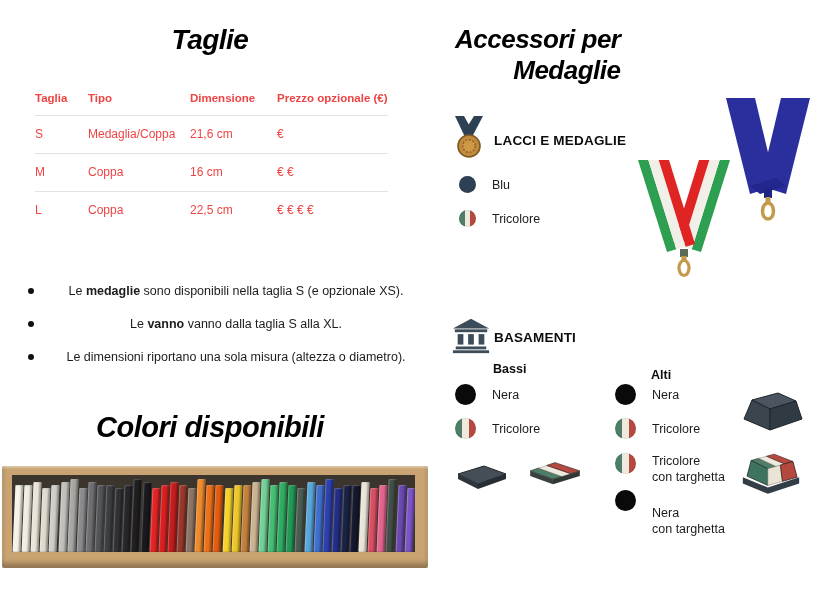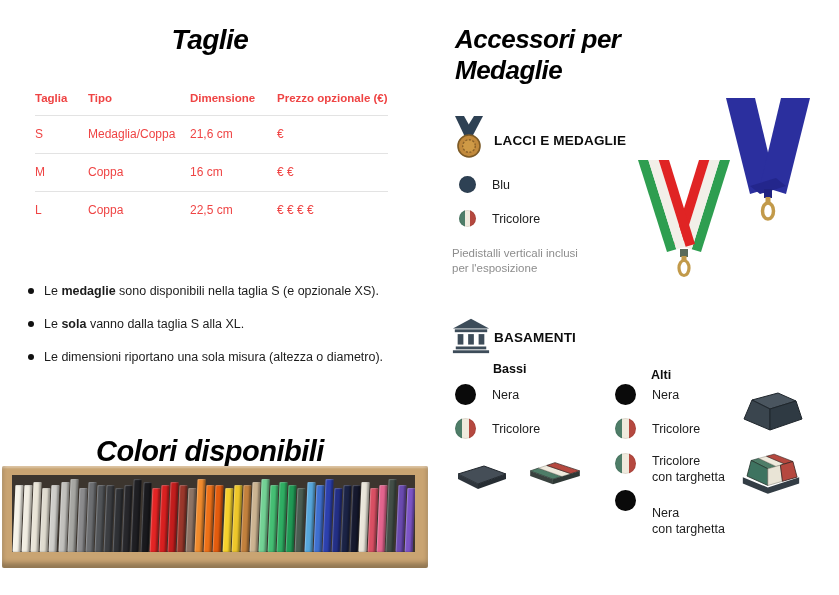--- a/index.html
+++ b/index.html
@@ -1,34 +1,34 @@
 <!DOCTYPE html>
 <html style="--navy: #2e4154; --tri-green: #4e7d68; --tri-white: #efeadd; --tri-red: #b5483f; --ribbon-blue: #2b2f9e; --ribbon-green: #2e9e50; --ribbon-white: #f2efe8; --ribbon-red: #e02424; --gold: #c29a4a; --cardboard: #c9a472; --base-dark: #424d57; --note-gray: #8d8d8d; --divider: #e3e3e3;"><head>
 <meta charset="utf-8">
 <style>
   html,body{margin:0;padding:0;background:#fff;}
   .page{position:relative;width:839px;height:595px;background:#fff;overflow:hidden;
         font-family:"Liberation Sans",sans-serif;color:#1c1c1c;}
   .abs{position:absolute;}
 
   
-  .big-title{font-weight:bold;font-style:italic;letter-spacing:-0.5px;color:#000;}
+  .big-title{font-weight:bold;font-style:italic;letter-spacing:-0.5px;color:#000;text-align:right;}
   .t-taglie{left:0;top:24px;width:420px;text-align:center;font-size:28px;}
-  .t-colori{left:0;top:411px;width:420px;text-align:center;font-size:29px;margin-top:24px;}
+  .t-colori{left:0;top:411px;width:420px;text-align:center;font-size:29px;}
   .t-accessori{left:455px;top:24px;font-size:26px;line-height:31px;}
 
   
   .sizes-table{left:35px;top:86px;}
   table{border-collapse:collapse;font-size:12px;color:#ef4444;}
   th{text-align:left;font-size:11.5px;font-weight:bold;padding:6px 0 11px 0;}
   td{padding:11px 0 12px 0;border-top:1px solid var(--divider);}
   .c1{width:53px;} .c2{width:102px;} .c3{width:87px;} .c4{width:111px;}
 
   
-  .notes{left:26px;top:283px;width:402px;}
+  .notes{left:26px;top:283px;width:402px;text-align:center;}
   .notes ul{list-style:none;margin:0;padding:0;}
   .notes li{position:relative;padding-left:18px;margin-bottom:16px;font-size:12.5px;line-height:17px;}
   .notes li .dot{position:absolute;left:2px;top:5px;width:6px;height:6px;border-radius:50%;background:#111;}
 
   
   .color-box{left:2px;top:466px;width:426px;height:102px;background:var(--cardboard);
              border-radius:2px;box-shadow:inset 0 -5px 5px rgba(0,0,0,.28), inset 0 2px 2px rgba(255,255,255,.35);}
   .color-inner{position:absolute;left:10px;right:13px;top:9px;bottom:16px;background:#3c352e;
                display:flex;align-items:flex-end;gap:1.5px;padding:3px 2px 0 2px;overflow:hidden;}
   .tile{flex:1;height:90%;border-radius:1px;transform:skewX(-2.5deg);
@@ -94,21 +94,21 @@
           <td>22,5 cm</td>
           <td>€ € € €</td>
         </tr>
       </tbody>
     </table>
   </div>
 
   <div class="abs notes">
     <ul>
       <li><span class="dot"></span><span>Le </span><b>medaglie</b><span> sono disponibili nella taglia S (e opzionale XS).</span></li>
-      <li><span class="dot"></span><span>Le </span><b>sola</b><span> vanno dalla taglia S alla XL.</span></li>
+      <li><span class="dot"></span><span>Le </span><b>vanno</b><span> vanno dalla taglia S alla XL.</span></li>
       <li><span class="dot"></span><span>Le dimensioni riportano una sola misura (altezza o diametro).</span><b></b><span></span></li>
     </ul>
   </div>
 
   <div class="abs big-title t-colori">Colori disponibili</div>
 
   <div class="abs color-box">
     <div class="color-inner">
         <div class="tile" style="background: rgb(246, 243, 234);"></div>
         <div class="tile" style="background: rgb(241, 237, 226);"></div>
@@ -172,24 +172,20 @@
 
   <div class="opt-row center" style="left:459px;top:176px">
     <span class="sw sw17 blu"></span>
     <span class="opt-label">Blu</span>
   </div>
   <div class="opt-row center" style="left:459px;top:210px">
     <span class="sw sw17 tricolore"></span>
     <span class="opt-label">Tricolore</span>
   </div>
 
-  <div class="abs note-gray" style="left:452px;top:246px">
-    <div>Piedistalli verticali inclusi</div>
-    <div>per l'esposizione</div>
-  </div>
 
   <svg class="abs" style="left:724px;top:98px" width="88" height="132" viewBox="0 0 88 132">
     <polygon points="2,0 31,0 52,88 26,96" style="fill:var(--ribbon-blue)"></polygon>
     <polygon points="86,0 57,0 36,88 62,96" style="fill:var(--ribbon-blue)"></polygon>
     <polygon points="26,88 52,80 62,88 36,96" fill="#23268c"></polygon>
     <rect x="40" y="91" width="8" height="9" fill="#1f2280"></rect>
     <rect x="41.5" y="99" width="5" height="7" style="fill:var(--gold)"></rect>
     <ellipse cx="44" cy="113" rx="5.5" ry="8" fill="none" style="stroke:var(--gold)" stroke-width="3.5"></ellipse>
   </svg>
 

